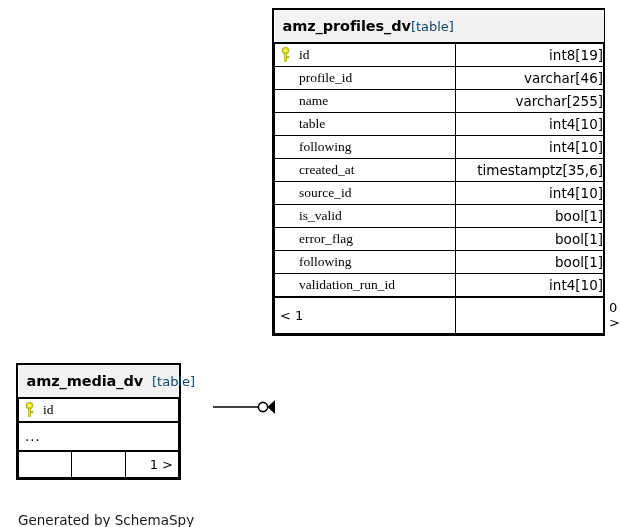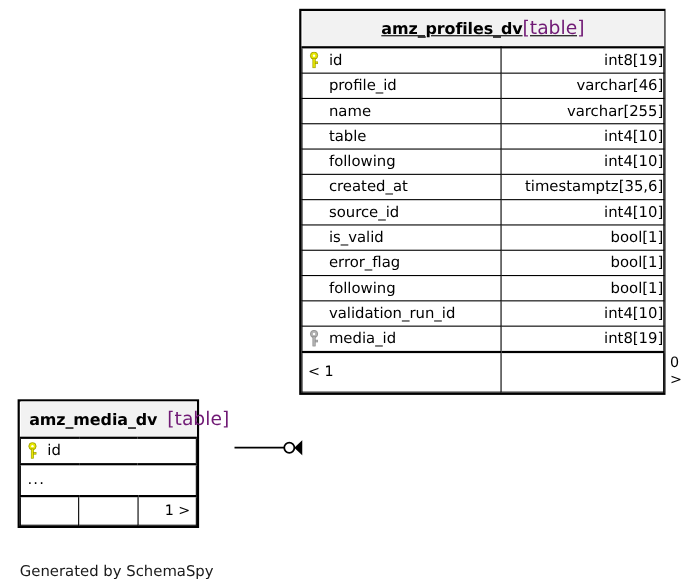--- a/index.html
+++ b/index.html
@@ -43,47 +43,48 @@
     padding: 4px 8px 5px 8px;
     height: 23px;
   }
   .ent-title {
     font-weight: bold;
     font-size: 14.5px;
     color: #000000;
     letter-spacing: -0.1px;
   }
   .ent-tag {
-    font-size: 17px;
-    color: #701a75;
+    font-size: 13px;
+    color: #0c4a6e;
     font-weight: normal;
   }
   .hdr-flex {
     display: flex;
     align-items: baseline;
   }
-  .hdr-flex.spread { justify-content: center; text-decoration: underline; }
+  .hdr-flex.spread { justify-content: flex-start; }
   .hdr-flex.tight .ent-tag { margin-left: 9px; }
 
   .col-name {
     padding: 3px 6px 4px 6px;
     font-size: 13.5px;
     height: 22px;
     white-space: nowrap;
   }
   .col-type {
     padding: 3px 6px 4px 6px;
     font-size: 13.5px;
     height: 22px;
     white-space: nowrap;
     text-align: right;
   }
   .name-inner {
     display: flex;
     align-items: center;
+    font-family: Liberation Serif, serif;
   }
   .keyslot {
     width: 20px;
     min-width: 20px;
     display: inline-flex;
     justify-content: center;
     align-items: center;
   }
   .namelabel { padding-left: 4px; }
 
@@ -270,36 +271,20 @@
       <tr>
         <td class="col-name">
           <span class="name-inner">
               <span class="keyslot"></span>
           <span class="namelabel">validation_run_id</span>
             </span>
         </td>
         <td class="col-type">int4[10]</td>
       </tr>
 
-      <tr>
-        <td class="col-name">
-          <span class="name-inner">
-            <span class="keyslot">
-              <svg class="key-ico" width="9" height="16" viewBox="0 0 9 16" aria-hidden="true">
-                <circle cx="4.5" cy="3.6" r="3.3" fill="#b3b3b3" stroke="#8f8f8f" stroke-width="0.8"></circle>
-                <circle cx="4.5" cy="3.6" r="1.1" fill="#ffffff"></circle>
-                <rect x="3.4" y="6" width="2.2" height="8.6" fill="#b3b3b3" stroke="#8f8f8f" stroke-width="0.6"></rect>
-                <rect x="5.6" y="9.2" width="2.2" height="1.7" fill="#b3b3b3" stroke="#8f8f8f" stroke-width="0.6"></rect>
-              </svg>
-            </span>
-            <span class="namelabel">media_id</span>
-          </span>
-        </td>
-        <td class="col-type">int8[19]</td>
-      </tr>
 
       <tr class="ent-footer">
         <td class="f-left" style="width:103px">&lt; 1</td>
         <td class="f-left" style="width:78px"></td>
         <td class="f-right">0 &gt;</td>
       </tr>
     </tbody>
   </table>
 </div>
 

